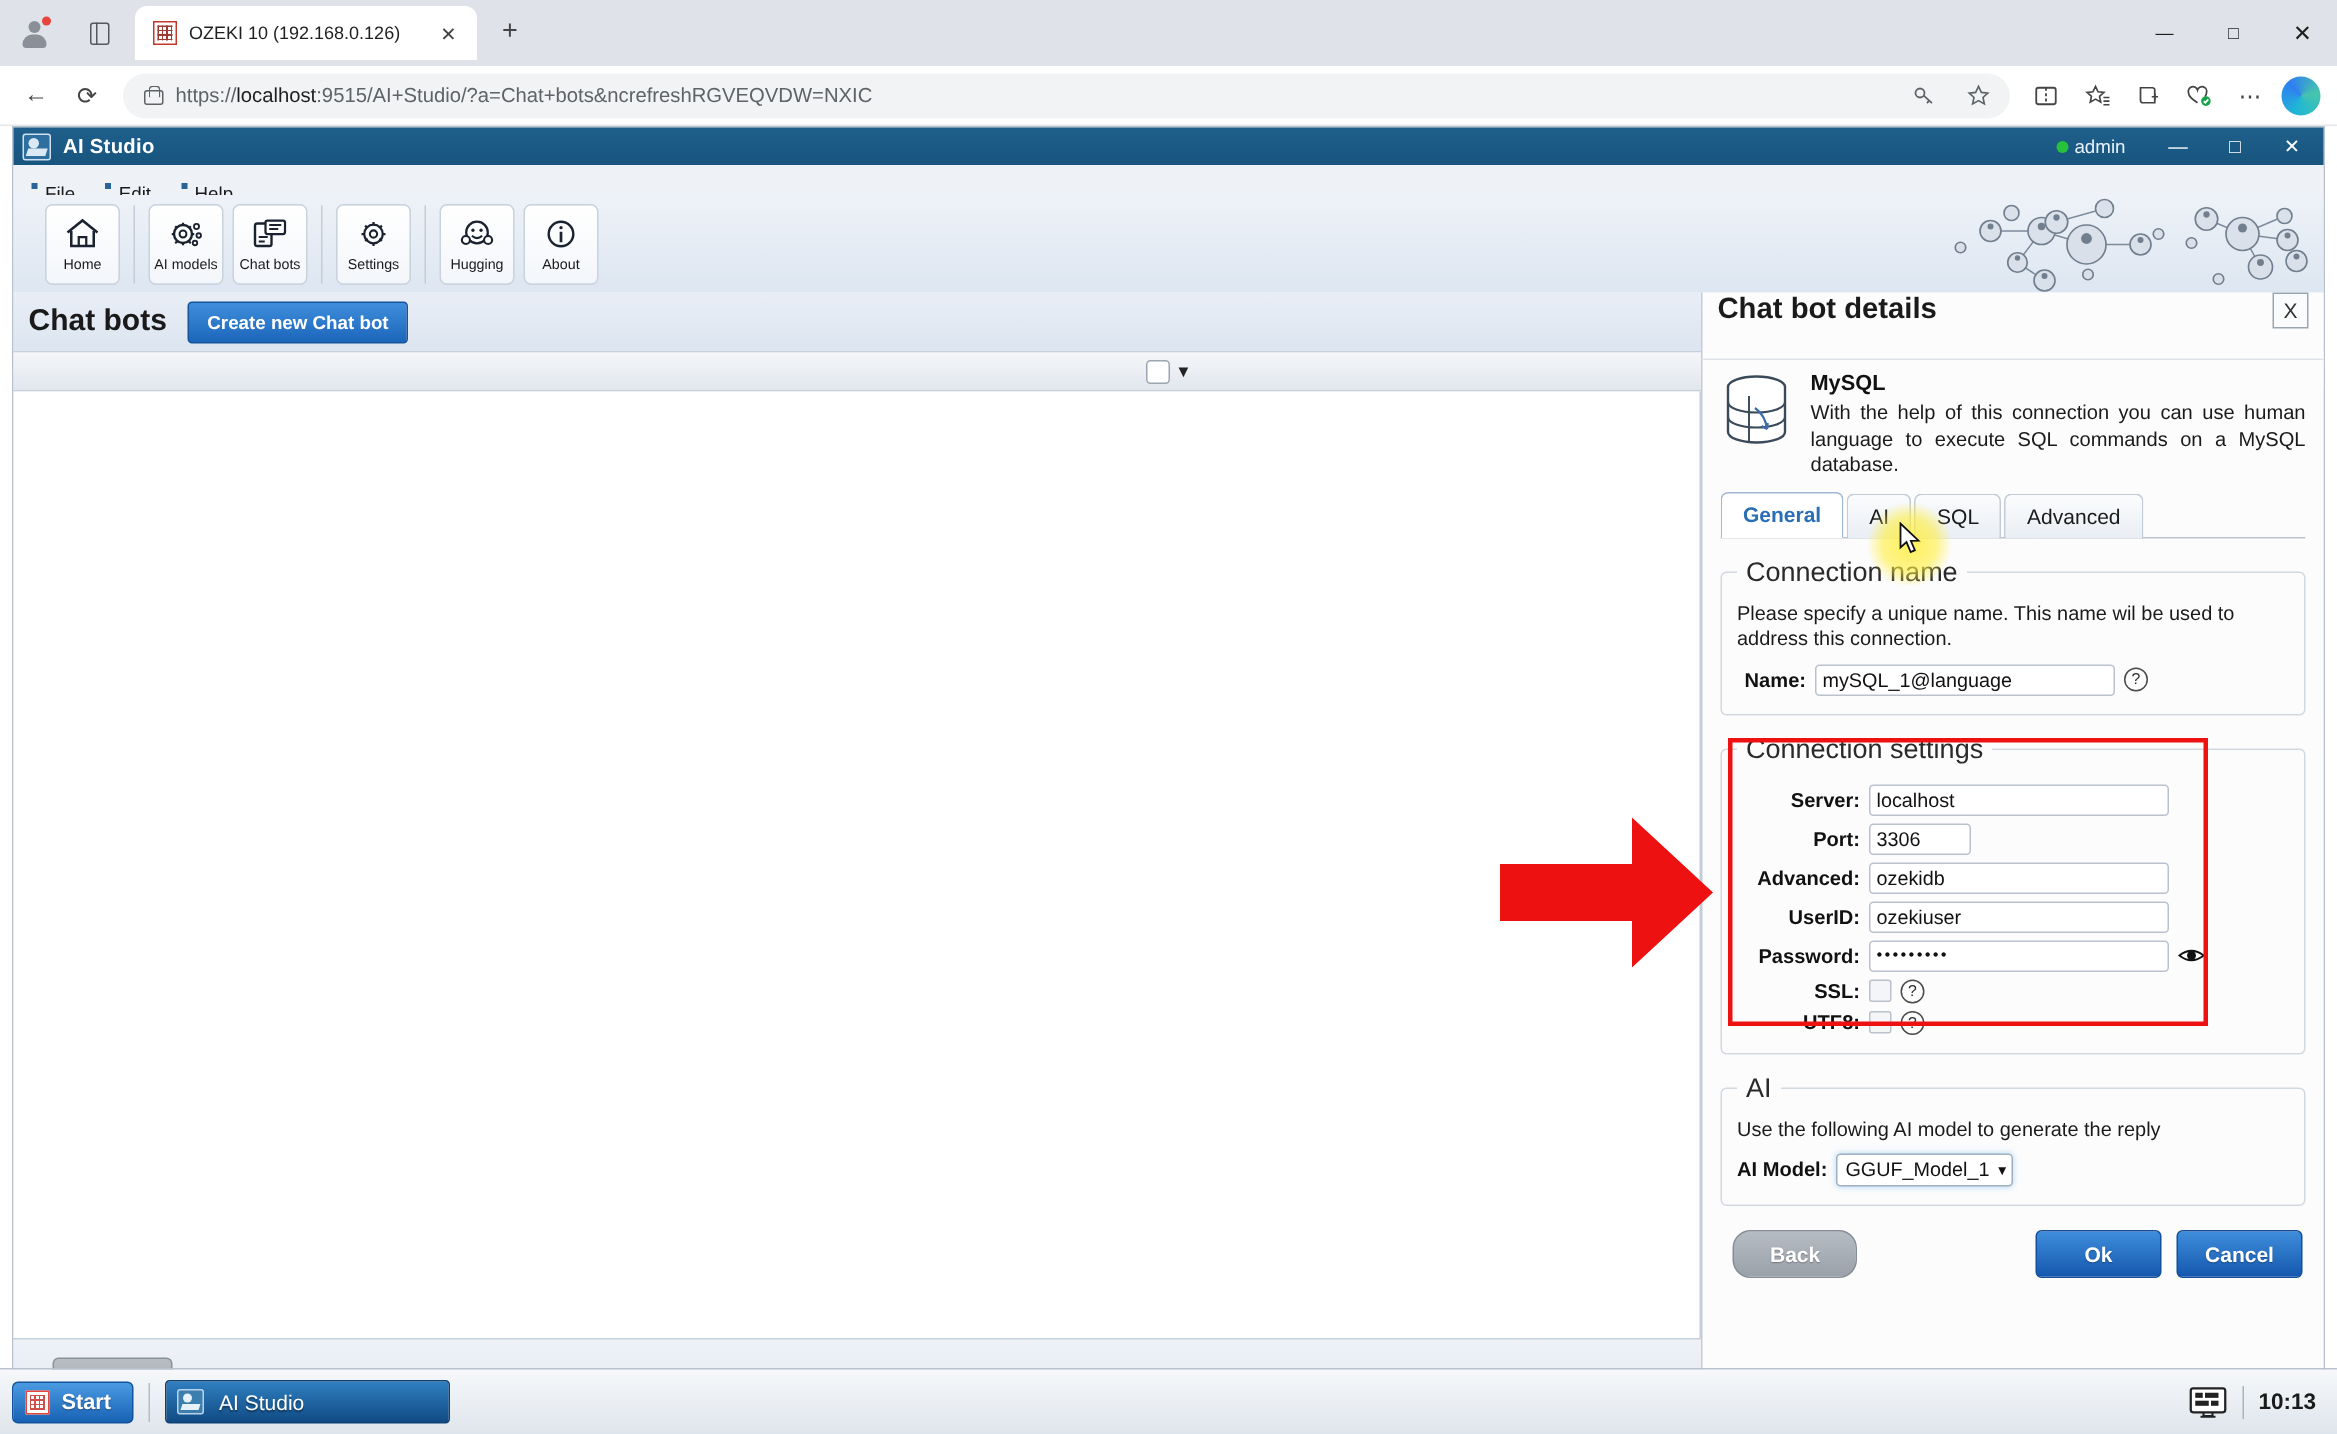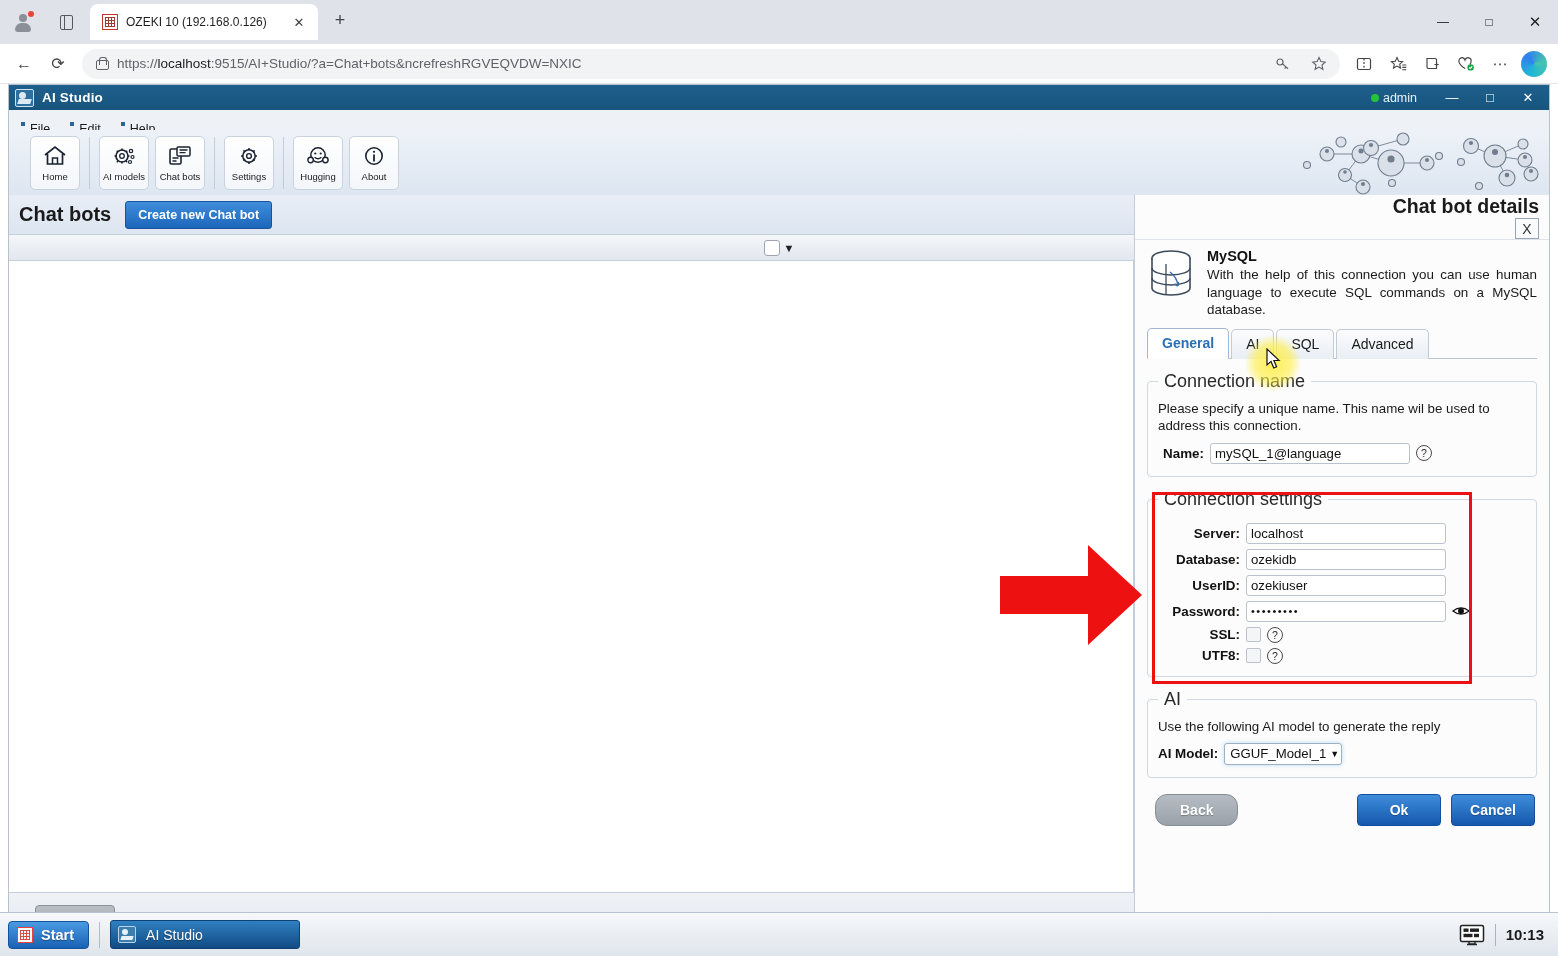--- a/index.html
+++ b/index.html
@@ -143,21 +143,21 @@
     font-size: 14px; font-weight:bold; padding: 6px 18px; border-radius:4px;
     text-shadow: 0 1px 1px rgba(0,0,0,.3);
   }
   .sel-text { font-size: 13.5px; color:#1a1a1a; }
 
   
   .details {
     position:absolute; right:0; top:0; width: 415px; bottom:0;
     background:#fcfcfd; border-left:1px solid #c3ccd8;
   }
-  .det-head { height: 45px; display:flex; align-items:flex-end; padding: 0 10px; border-bottom:1px solid #dfe4ea;flex-direction:column;}
+  .det-head { height: 45px; display:flex; align-items:flex-start; padding: 0 10px; border-bottom:1px solid #dfe4ea;}
   .det-title { font-size: 19.5px; font-weight:bold; color:#1a1a1a;}
   .det-close { margin-left:auto; width:24px;height:24px;border:1px solid #9aa5b1;background:#fafbfc;
      display:flex;align-items:center;justify-content:center;font-size:14px;color:#333;}
   .det-body { padding: 8px 12px 0 12px; }
 
   .conn-hdr { display:flex; gap: 12px; align-items:flex-start; }
   .db-ic { width: 48px; height: 52px; flex: 0 0 auto; }
   .conn-name-t { font-size: 14.5px; font-weight:bold; color:#111; margin-bottom:2px;}
   .conn-desc { font-size: 13.4px; color:#1a1a1a; line-height:1.32; text-align: justify; }
 
@@ -535,21 +535,25 @@
         </fieldset>
 
         <fieldset class="grp">
           <legend>Connection settings</legend>
 
           <div class="field-row">
             <div class="field-lbl" style="width:82px">Server:</div>
             <div class="inp" style="width:200px">localhost</div>
           </div>
           <div class="field-row">
-            <div class="field-lbl" style="width:82px">Database:</div>
+            <div class="field-lbl" style="width:82px">Port:</div>
+            <div class="inp" style="width:68px">3306</div>
+          </div>
+          <div class="field-row">
+            <div class="field-lbl" style="width:82px">Advanced:</div>
             <div class="inp" style="width:200px">ozekidb</div>
           </div>
           <div class="field-row">
             <div class="field-lbl" style="width:82px">UserID:</div>
             <div class="inp" style="width:200px">ozekiuser</div>
           </div>
           <div class="field-row">
             <div class="field-lbl" style="width:82px">Password:</div>
             <div class="inp" style="width:200px;letter-spacing:1.5px;font-size:11px">•••••••••</div>
             <svg class="eye" viewBox="0 0 20 14">

